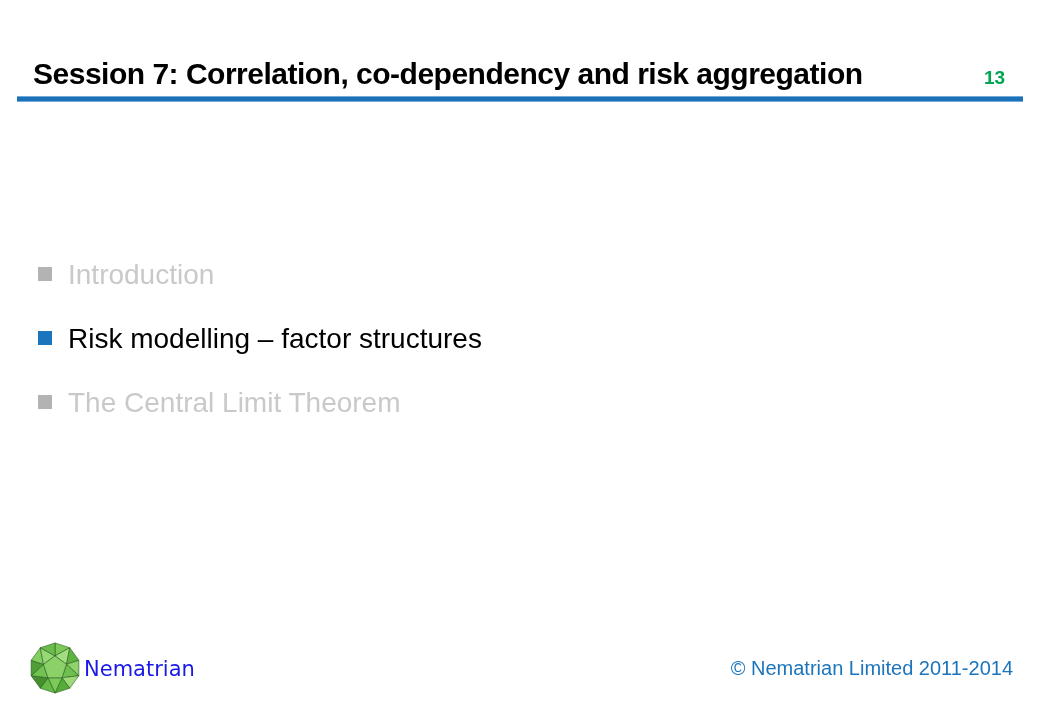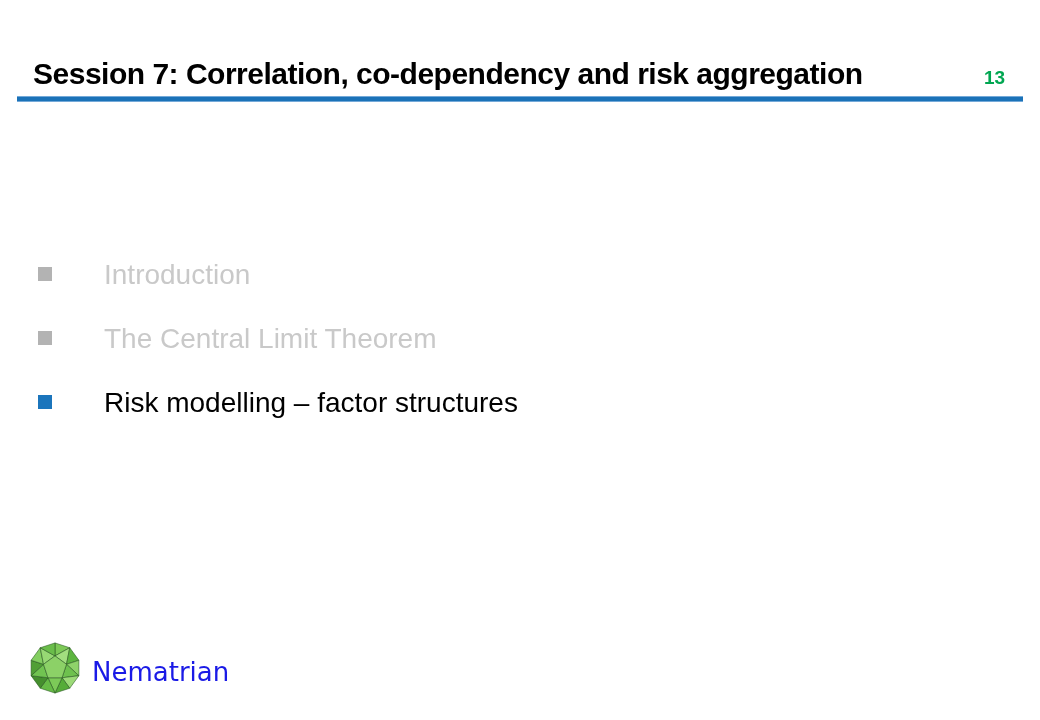--- a/index.html
+++ b/index.html
@@ -66,43 +66,41 @@
     width: 14px;
     height: 14px;
     margin-right: 16px;
     flex: 0 0 auto;
     position: relative;
     top: -1px;
   }
   .bullet-label {
     font-size: 28px;
     white-space: nowrap;
-    margin-left: 36px;
   }
   .agenda-item.inactive .bullet-square { background: #B3B3B3; }
   .agenda-item.inactive .bullet-label  { color: #C9C9C9; }
   .agenda-item.active .bullet-square   { background: #1B75BC; }
   .agenda-item.active .bullet-label    { color: #000000; }
   
   .logo {
     position: absolute;
     left: 29px;
     top: 636px;
     width: 52px;
     height: 64px;
   }
   .brand-name {
     position: absolute;
     left: 84px;
     top: 657px;
     font-family: "DejaVu Sans", sans-serif;
-    font-size: 26px;
+    font-size: 21px;
     color: #1A1AE6;
     white-space: nowrap;
-    margin-left: 8px;
   }
   .copyright {
     position: absolute;
     right: 27px;
     top: 657px;
     font-size: 20px;
     color: #1C75BC;
     white-space: nowrap;
   }
 </style>
@@ -113,27 +111,27 @@
 
   <h1 class="slide-title">Session 7: Correlation, co-dependency and risk aggregation</h1>
   <span class="page-num">13</span>
   <div class="title-rule"></div>
 
   <ul class="agenda">
       <li class="agenda-item inactive">
         <span class="bullet-square"></span>
         <span class="bullet-label">Introduction</span>
       </li>
+      <li class="agenda-item active">
+        <span class="bullet-square"></span>
+        <span class="bullet-label">Risk modelling – factor structures</span>
+      </li>
       <li class="agenda-item inactive">
         <span class="bullet-square"></span>
         <span class="bullet-label">The Central Limit Theorem</span>
-      </li>
-      <li class="agenda-item active">
-        <span class="bullet-square"></span>
-        <span class="bullet-label">Risk modelling – factor structures</span>
       </li>
     </ul>
 
   <svg class="logo" viewBox="0 0 56 62" xmlns="http://www.w3.org/2000/svg">
     <g stroke="#24531d" stroke-width="0.6" stroke-linejoin="round">
       <polygon points="28,4 28,18 43.9,9.2" fill="#7DC957"></polygon>
       <polygon points="28,18 40.4,27 43.9,9.2" fill="#A2DE7F"></polygon>
       <polygon points="40.4,27 43.9,9.2 53.7,22.7" fill="#5DB53F"></polygon>
       <polygon points="40.4,27 53.7,22.7 53.7,39.3" fill="#8FD36A"></polygon>
       <polygon points="40.4,27 35.6,41.5 53.7,39.3" fill="#6EC14E"></polygon>
@@ -145,14 +143,15 @@
       <polygon points="20.4,41.5 15.6,27 2.3,39.3" fill="#71C351"></polygon>
       <polygon points="15.6,27 2.3,39.3 2.3,22.7" fill="#509F35"></polygon>
       <polygon points="15.6,27 2.3,22.7 12.1,9.2" fill="#83CE60"></polygon>
       <polygon points="15.6,27 28,18 12.1,9.2" fill="#97D874"></polygon>
       <polygon points="28,18 12.1,9.2 28,4" fill="#6ABD4A"></polygon>
       <polygon points="28,18 40.4,27 35.6,41.5 20.4,41.5 15.6,27" fill="#8CD167"></polygon>
     </g>
   </svg>
 
   <span class="brand-name">Nematrian</span>
+  <span class="copyright">© Nematrian Limited 2011-2014</span>
 
 </div>
 
 </body></html>

